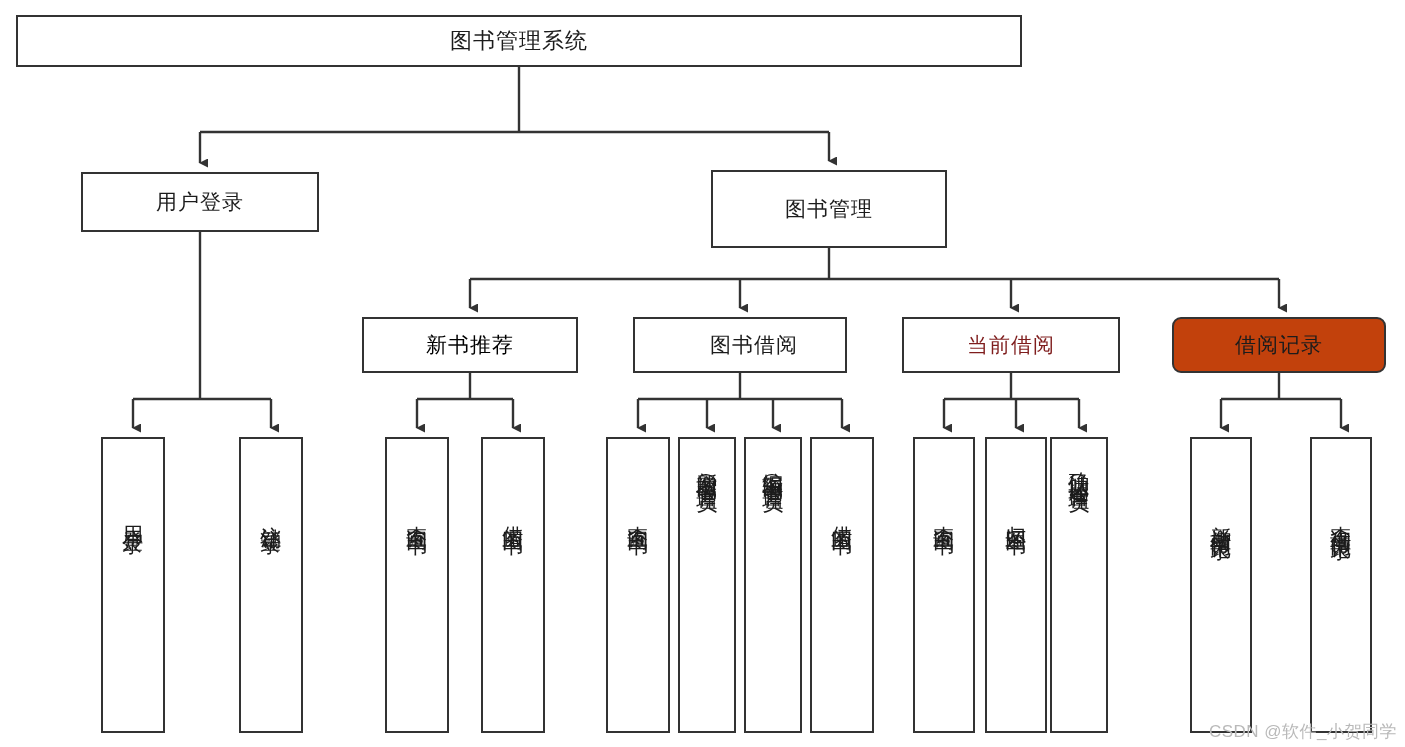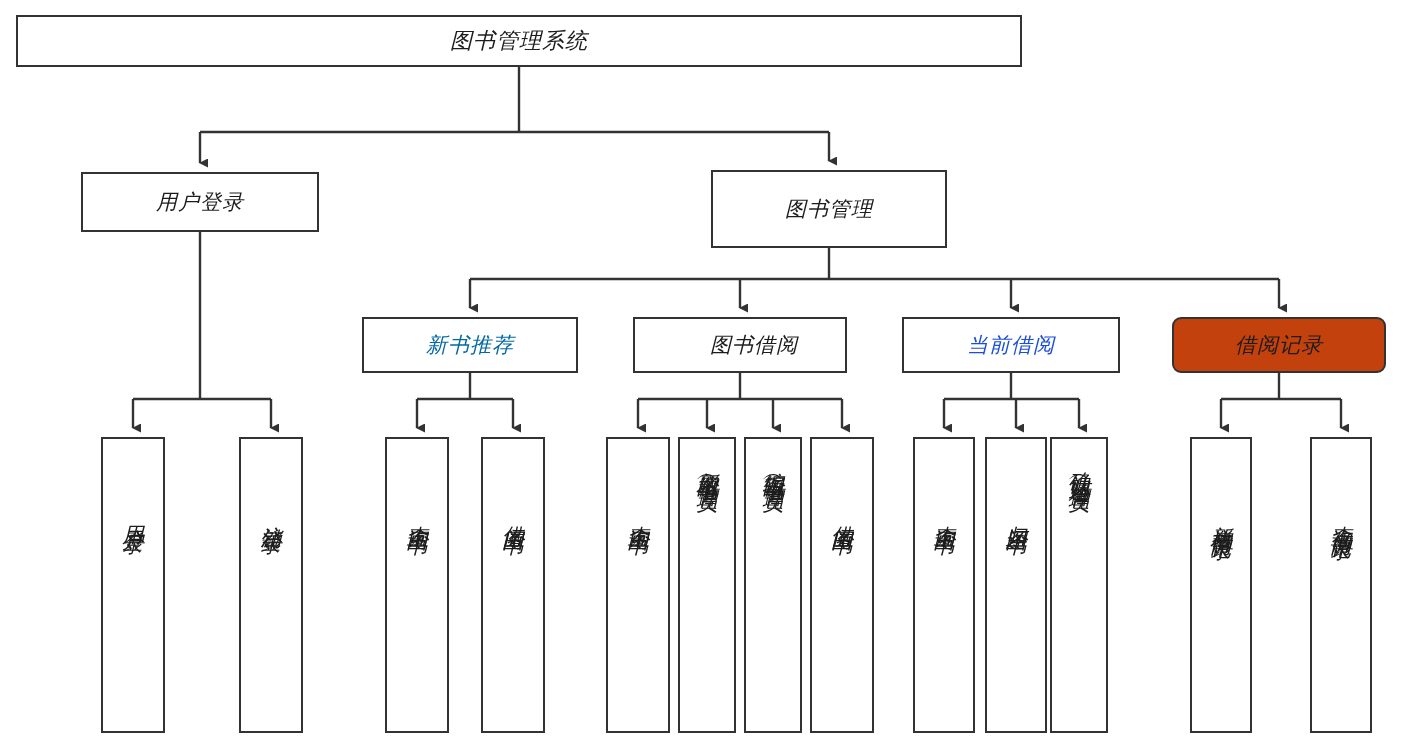--- a/index.html
+++ b/index.html
@@ -11,21 +11,20 @@
   body {
     font-family: "Liberation Sans", "DejaVu Sans", sans-serif;
     color: #1a1a1a;
   }
   #canvas {
     position: relative;
     width: 1405px;
     height: 747px;
     background: #ffffff;
     overflow: hidden;
-    font-style: italic;
   }
   #edges {
     position: absolute;
     left: 0;
     top: 0;
     width: 1405px;
     height: 747px;
     pointer-events: none;
   }
   .node {
@@ -129,27 +128,27 @@
       <div class="node root" style="left: 16px; top: 15px; width: 1006px; height: 52px; border-color: rgb(51, 51, 51); background: rgb(255, 255, 255);">
         <span class="lbl" style="color: rgb(28, 28, 28);">图书管理系统</span>
       </div>
       <div class="node" style="left: 81px; top: 172px; width: 238px; height: 60px; border-color: rgb(51, 51, 51); background: rgb(255, 255, 255);">
         <span class="lbl" style="color: rgb(28, 28, 28);">用户登录</span>
       </div>
       <div class="node" style="left: 711px; top: 170px; width: 236px; height: 78px; border-color: rgb(51, 51, 51); background: rgb(255, 255, 255);">
         <span class="lbl" style="color: rgb(28, 28, 28);">图书管理</span>
       </div>
       <div class="node" style="left: 362px; top: 317px; width: 216px; height: 56px; border-color: rgb(51, 51, 51); background: rgb(255, 255, 255);">
-        <span class="lbl" style="color: #0369a1;">新书推荐</span>
+        <span class="lbl" style="color: #000000;">新书推荐</span>
       </div>
       <div class="node" style="left: 633px; top: 317px; width: 214px; height: 56px; border-color: rgb(51, 51, 51); background: rgb(255, 255, 255); padding-left: 28px;">
         <span class="lbl" style="color: rgb(28, 28, 28);">图书借阅</span>
       </div>
       <div class="node" style="left: 902px; top: 317px; width: 218px; height: 56px; border-color: rgb(51, 51, 51); background: rgb(255, 255, 255);">
-        <span class="lbl" style="color: #1d4ed8;">当前借阅</span>
+        <span class="lbl" style="color: #7f1d1d;">当前借阅</span>
       </div>
       <div class="node" style="left: 1172px; top: 317px; width: 214px; height: 56px; border-color: rgb(51, 51, 51); background: #c2410c; border-radius: 9px;">
         <span class="lbl" style="color: rgb(28, 28, 28);">借阅记录</span>
       </div>
       <div class="node vert mid" style="left: 101px; top: 437px; width: 64px; height: 296px; border-color: rgb(51, 51, 51); background: rgb(255, 255, 255);">
         <span class="lbl" style="color: rgb(28, 28, 28);">用户登录</span>
       </div>
       <div class="node vert mid" style="left: 239px; top: 437px; width: 64px; height: 296px; border-color: rgb(51, 51, 51); background: rgb(255, 255, 255);">
         <span class="lbl" style="color: rgb(28, 28, 28);">注销登录</span>
       </div>
@@ -181,13 +180,14 @@
         <span class="lbl" style="color: rgb(28, 28, 28);">确认归还（管理员）</span>
       </div>
       <div class="node vert mid" style="left: 1190px; top: 437px; width: 62px; height: 296px; border-color: rgb(51, 51, 51); background: rgb(255, 255, 255);">
         <span class="lbl" style="color: rgb(28, 28, 28);">新增借阅记录</span>
       </div>
       <div class="node vert mid" style="left: 1310px; top: 437px; width: 62px; height: 296px; border-color: rgb(51, 51, 51); background: rgb(255, 255, 255);">
         <span class="lbl" style="color: rgb(28, 28, 28);">查询借阅记录</span>
       </div>
     </div>
 
+  <div id="watermark">CSDN @软件_小贺同学</div>
 </div>
 
 </body></html>

